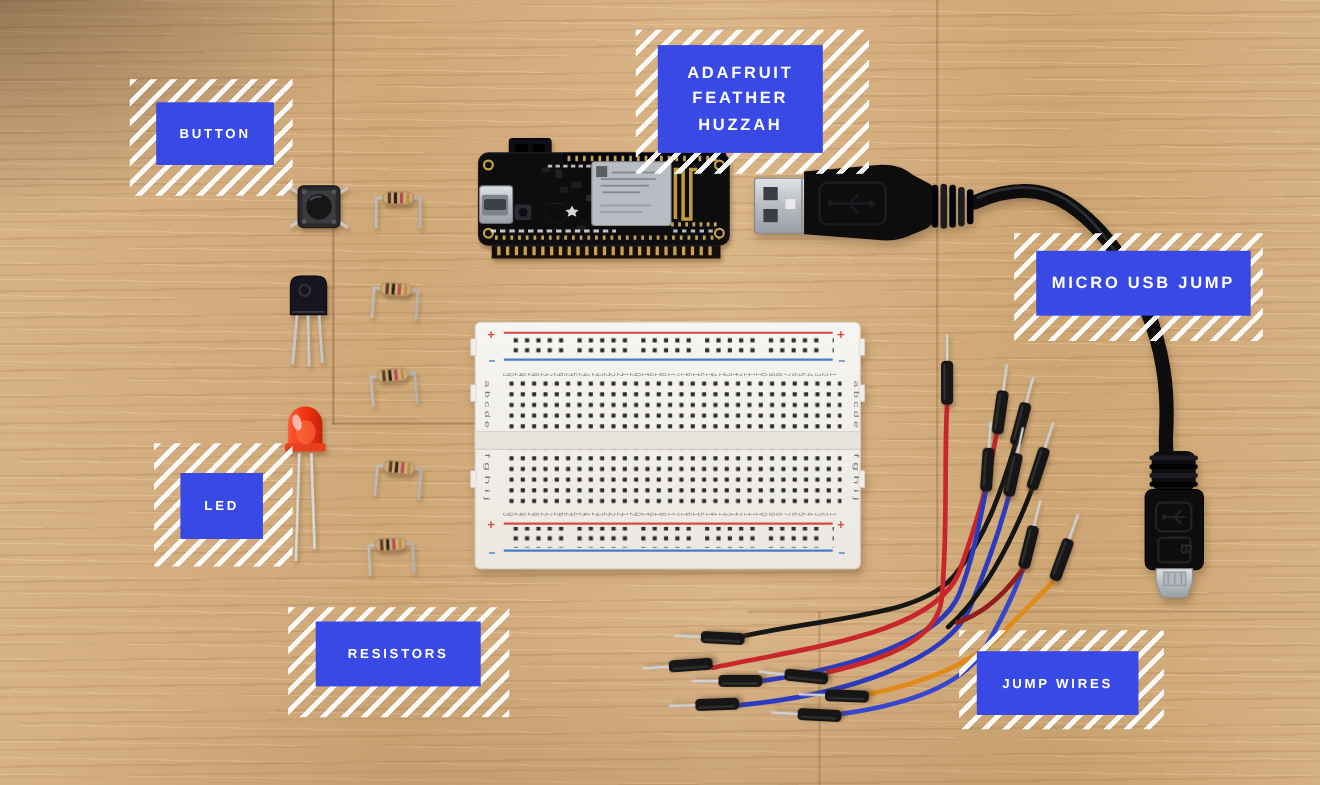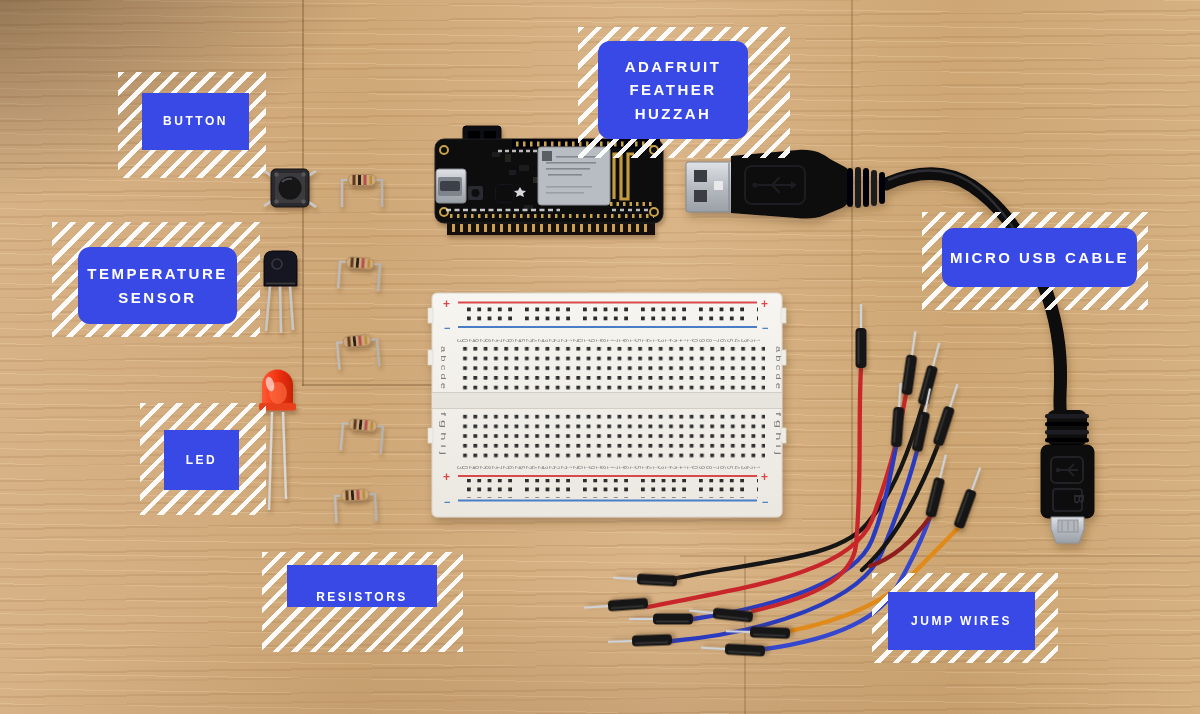--- a/index.html
+++ b/index.html
@@ -19,21 +19,21 @@
   .hatch{
     position:absolute;
     background:repeating-linear-gradient(135deg, rgba(255,255,255,0.95) 0 4.5px, rgba(255,255,255,0) 4.5px 13px);
   }
   .label-box{
     position:absolute;background:#3849e6;color:#fff;
     display:flex;align-items:center;justify-content:center;text-align:center;
     font-weight:bold;font-size:12px;letter-spacing:2.5px;line-height:1.55;
   }
   .label-box span{white-space:pre-line;}
-  .label-box.sm{font-size:15px;border-radius:12px;}
+  .label-box.sm{font-size:15px;}
 </style>
 </head>
 <body>
 
 <div id="stage">
 
   <div class="seam" style="left:302px;top:0;width:2px;height:386px;"></div>
   <div class="seam" style="left:302px;top:384px;width:158px;height:2px;"></div>
   <div class="seam" style="left:851px;top:0;width:2px;height:548px;opacity:.8;"></div>
   <div class="seam" style="left:680px;top:555px;width:520px;height:2px;opacity:.6;"></div>
@@ -305,42 +305,36 @@
   </div>
 
   <div class="hatch" style="left:578px;top:27px;width:212px;height:131px;">
     <div class="label-box sm" style="left:20px;top:14px;width:150px;height:98px;">
       <span>ADAFRUIT
 FEATHER
 HUZZAH</span>
     </div>
   </div>
 
-  <div class="hatch" style="left:52px;top:222px;width:208px;height:115px;">
-    <div class="label-box sm" style="left:26px;top:25px;width:159px;height:77px;">
-      <span>TEMPERATURE
-SENSOR</span>
-    </div>
-  </div>
 
 
   <div class="hatch" style="left:922px;top:212px;width:226px;height:98px;">
     <div class="label-box sm" style="left:20px;top:16px;width:195px;height:59px;">
-      <span>MICRO USB CABLE</span>
+      <span>MICRO USB JUMP</span>
     </div>
   </div>
 
   <div class="hatch" style="left:140px;top:403px;width:126px;height:112px;">
     <div class="label-box" style="left:24px;top:27px;width:75px;height:60px;">
       <span>LED</span>
     </div>
   </div>
 
   <div class="hatch" style="left:262px;top:552px;width:201px;height:100px;">
-    <div class="label-box" style="left:25px;top:13px;width:150px;height:42px;align-items:flex-end;">
+    <div class="label-box" style="left:25px;top:13px;width:150px;height:59px;">
       <span>RESISTORS</span>
     </div>
   </div>
 
   <div class="hatch" style="left:872px;top:573px;width:186px;height:90px;">
     <div class="label-box" style="left:16px;top:19px;width:147px;height:58px;">
       <span>JUMP WIRES</span>
     </div>
   </div>
 

